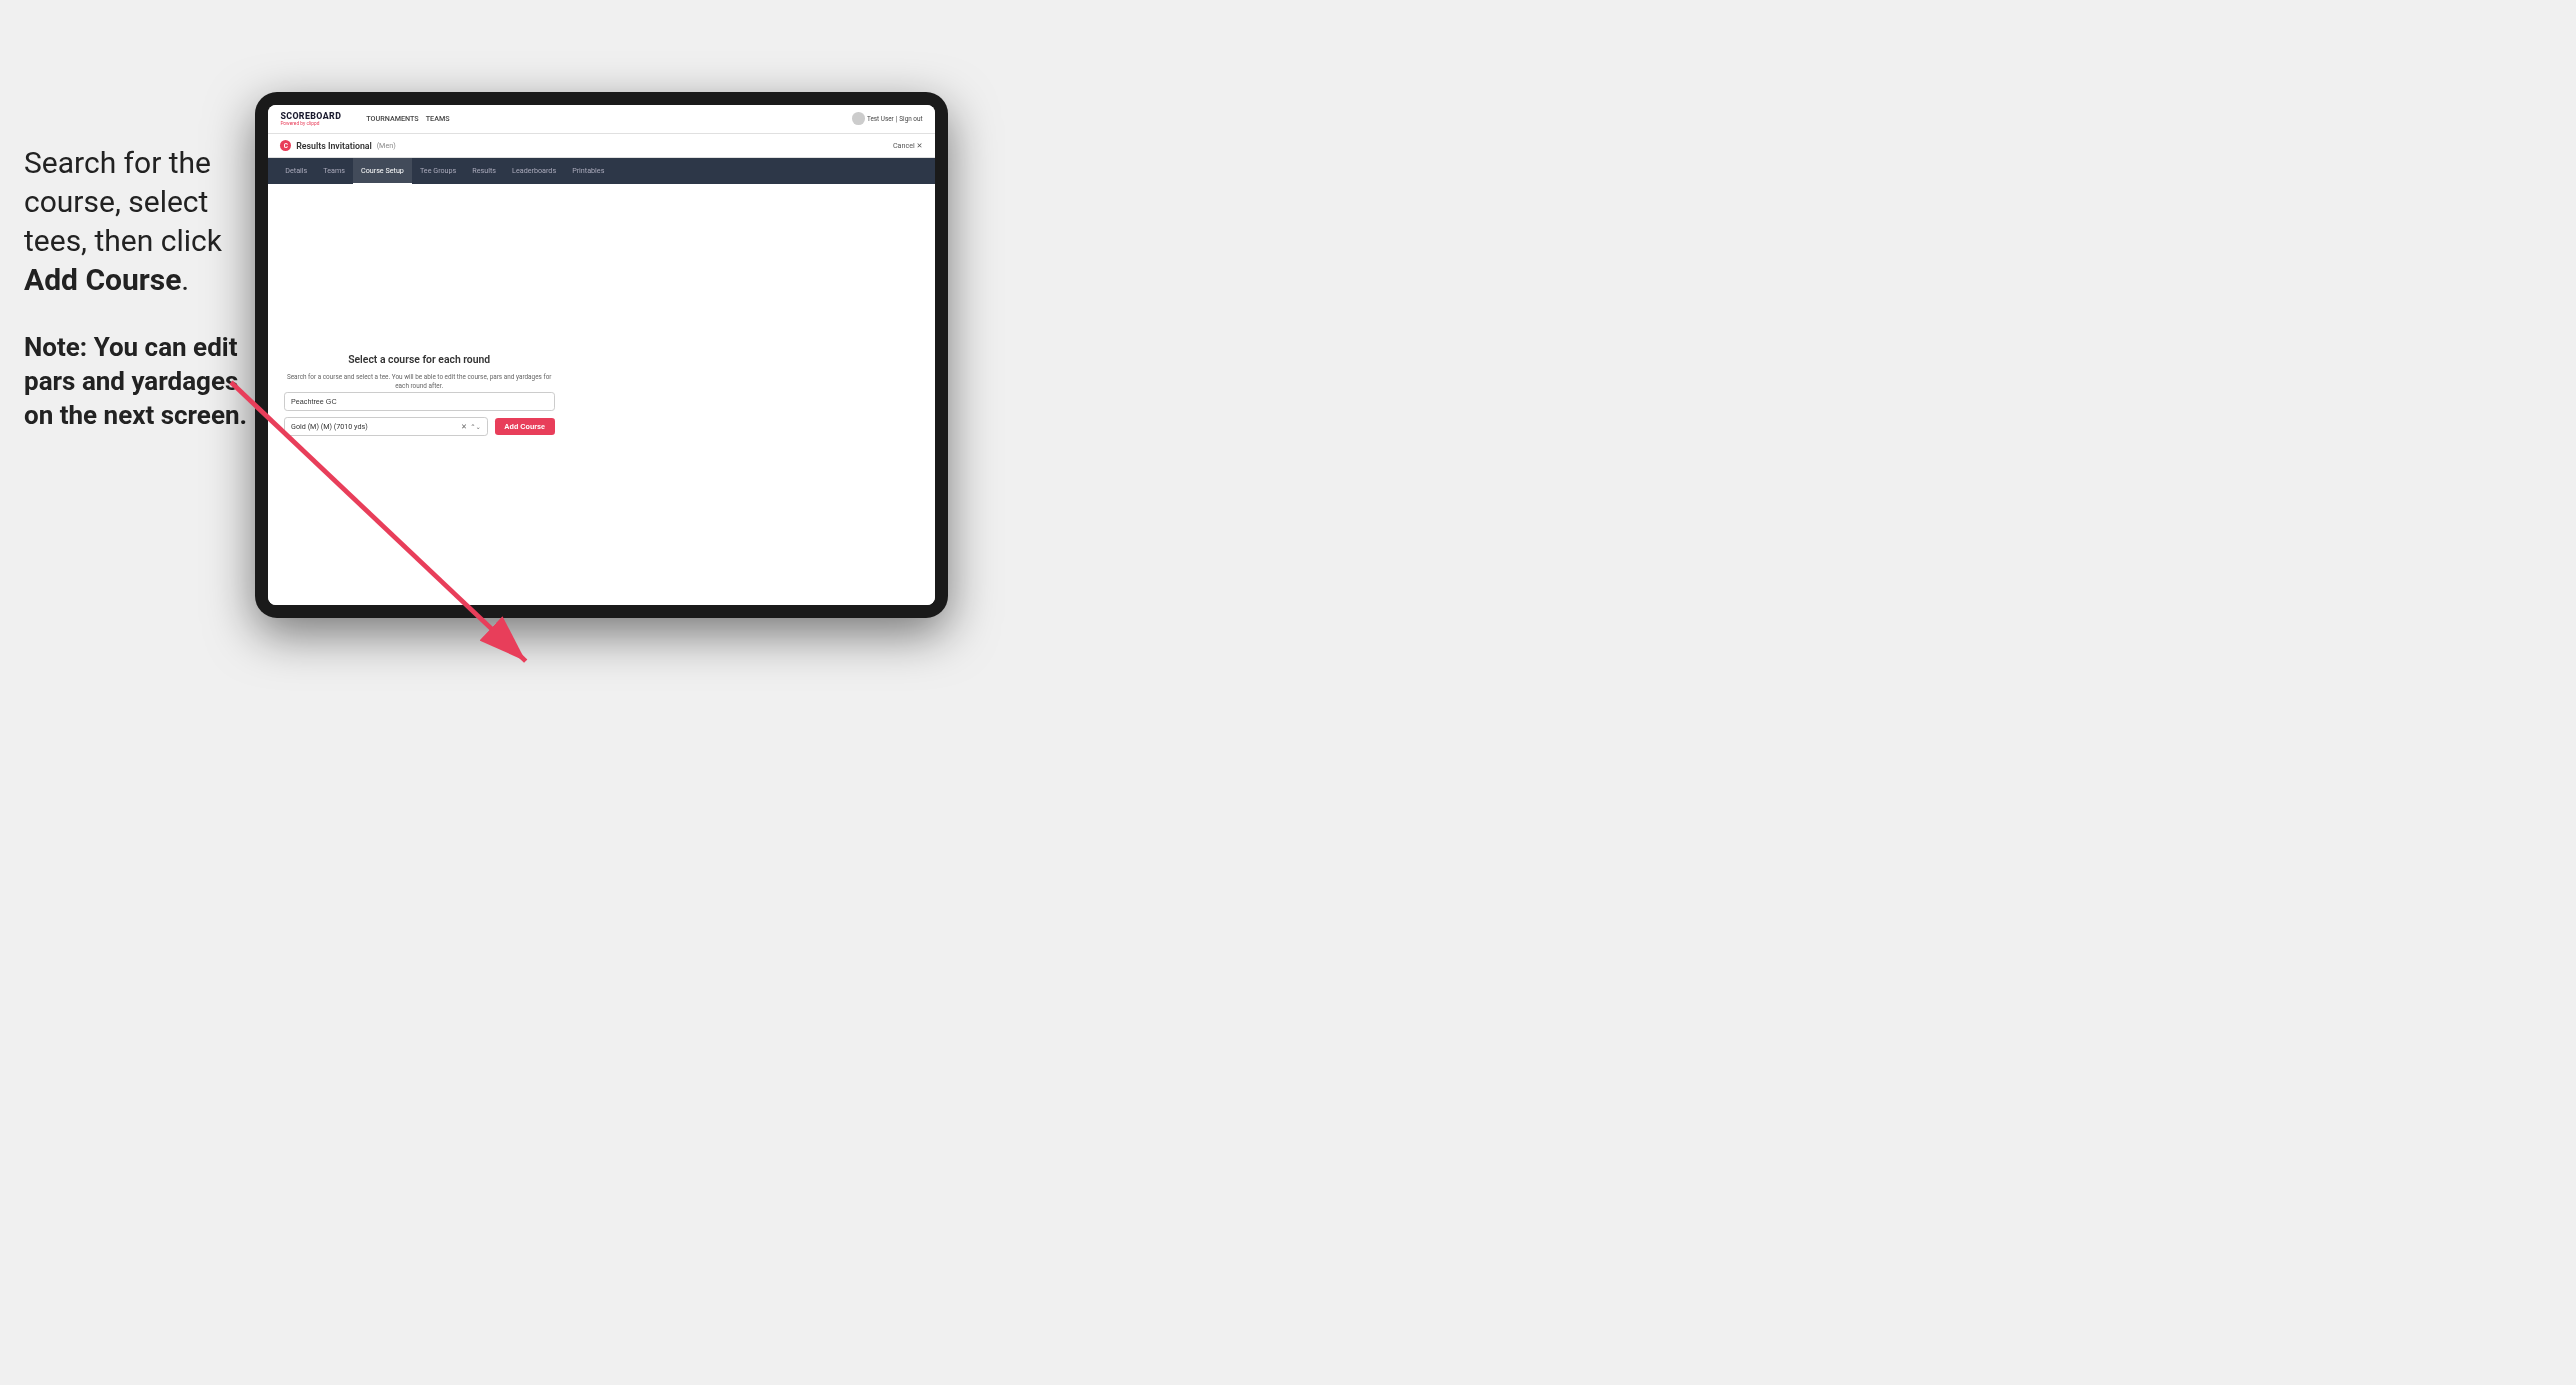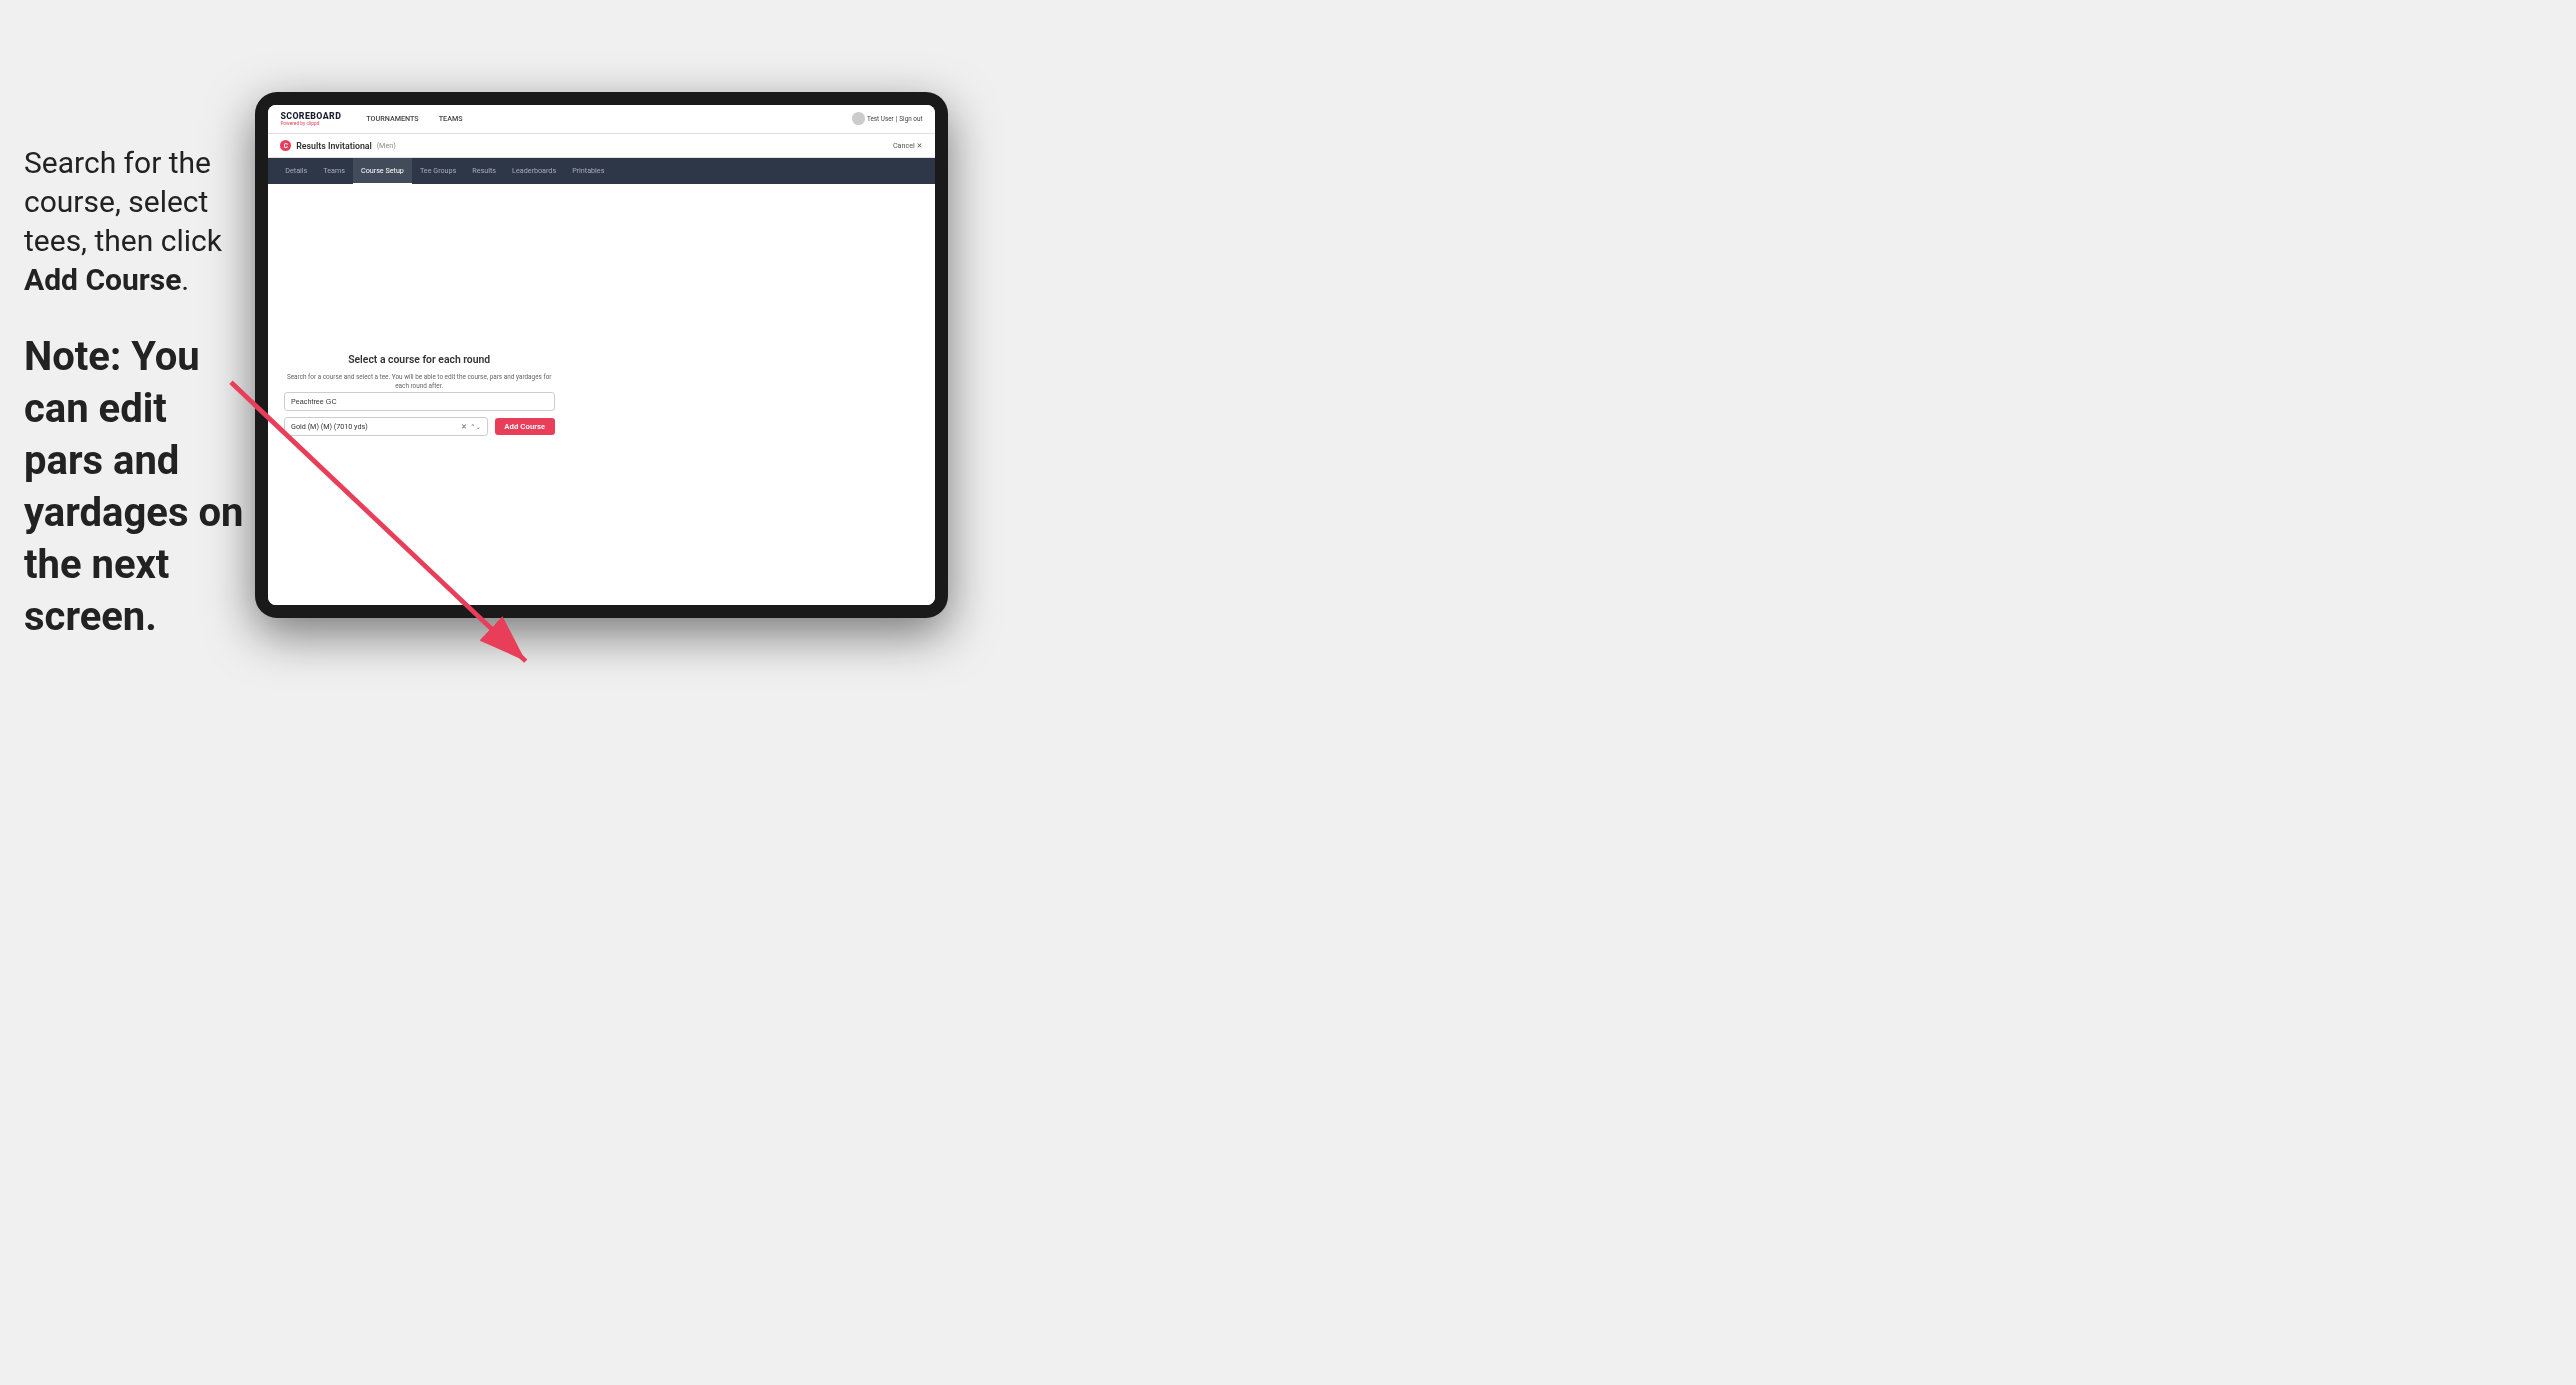--- a/index.html
+++ b/index.html
@@ -22,21 +22,21 @@
     .instruction-panel p {
       font-size: 30px;
       line-height: 1.3;
       color: #222;
       margin-bottom: 32px;
     }
     .instruction-panel p strong {
       font-weight: 700;
     }
     .instruction-panel .note {
-      font-size: 40px;
+      font-size: 26px;
       font-weight: 700;
       line-height: 1.3;
       color: #222;
     }
 
     
     .tablet {
       position: absolute;
       left: 255px;
       top: 92px;
@@ -77,21 +77,21 @@
       font-weight: 800;
       color: #1a1a2e;
       letter-spacing: 0.4px;
     }
     .logo-sub {
       font-size: 4.8px;
       color: #e83e5a;
     }
     .top-nav-links {
       display: flex;
-      gap: 20px;
+      gap: 7px;
       flex: 1;
     }
     .top-nav-link {
       font-size: 7.2px;
       color: #444;
       font-weight: 500;
       cursor: pointer;
       text-decoration: none;
     }
     .top-nav-right {

